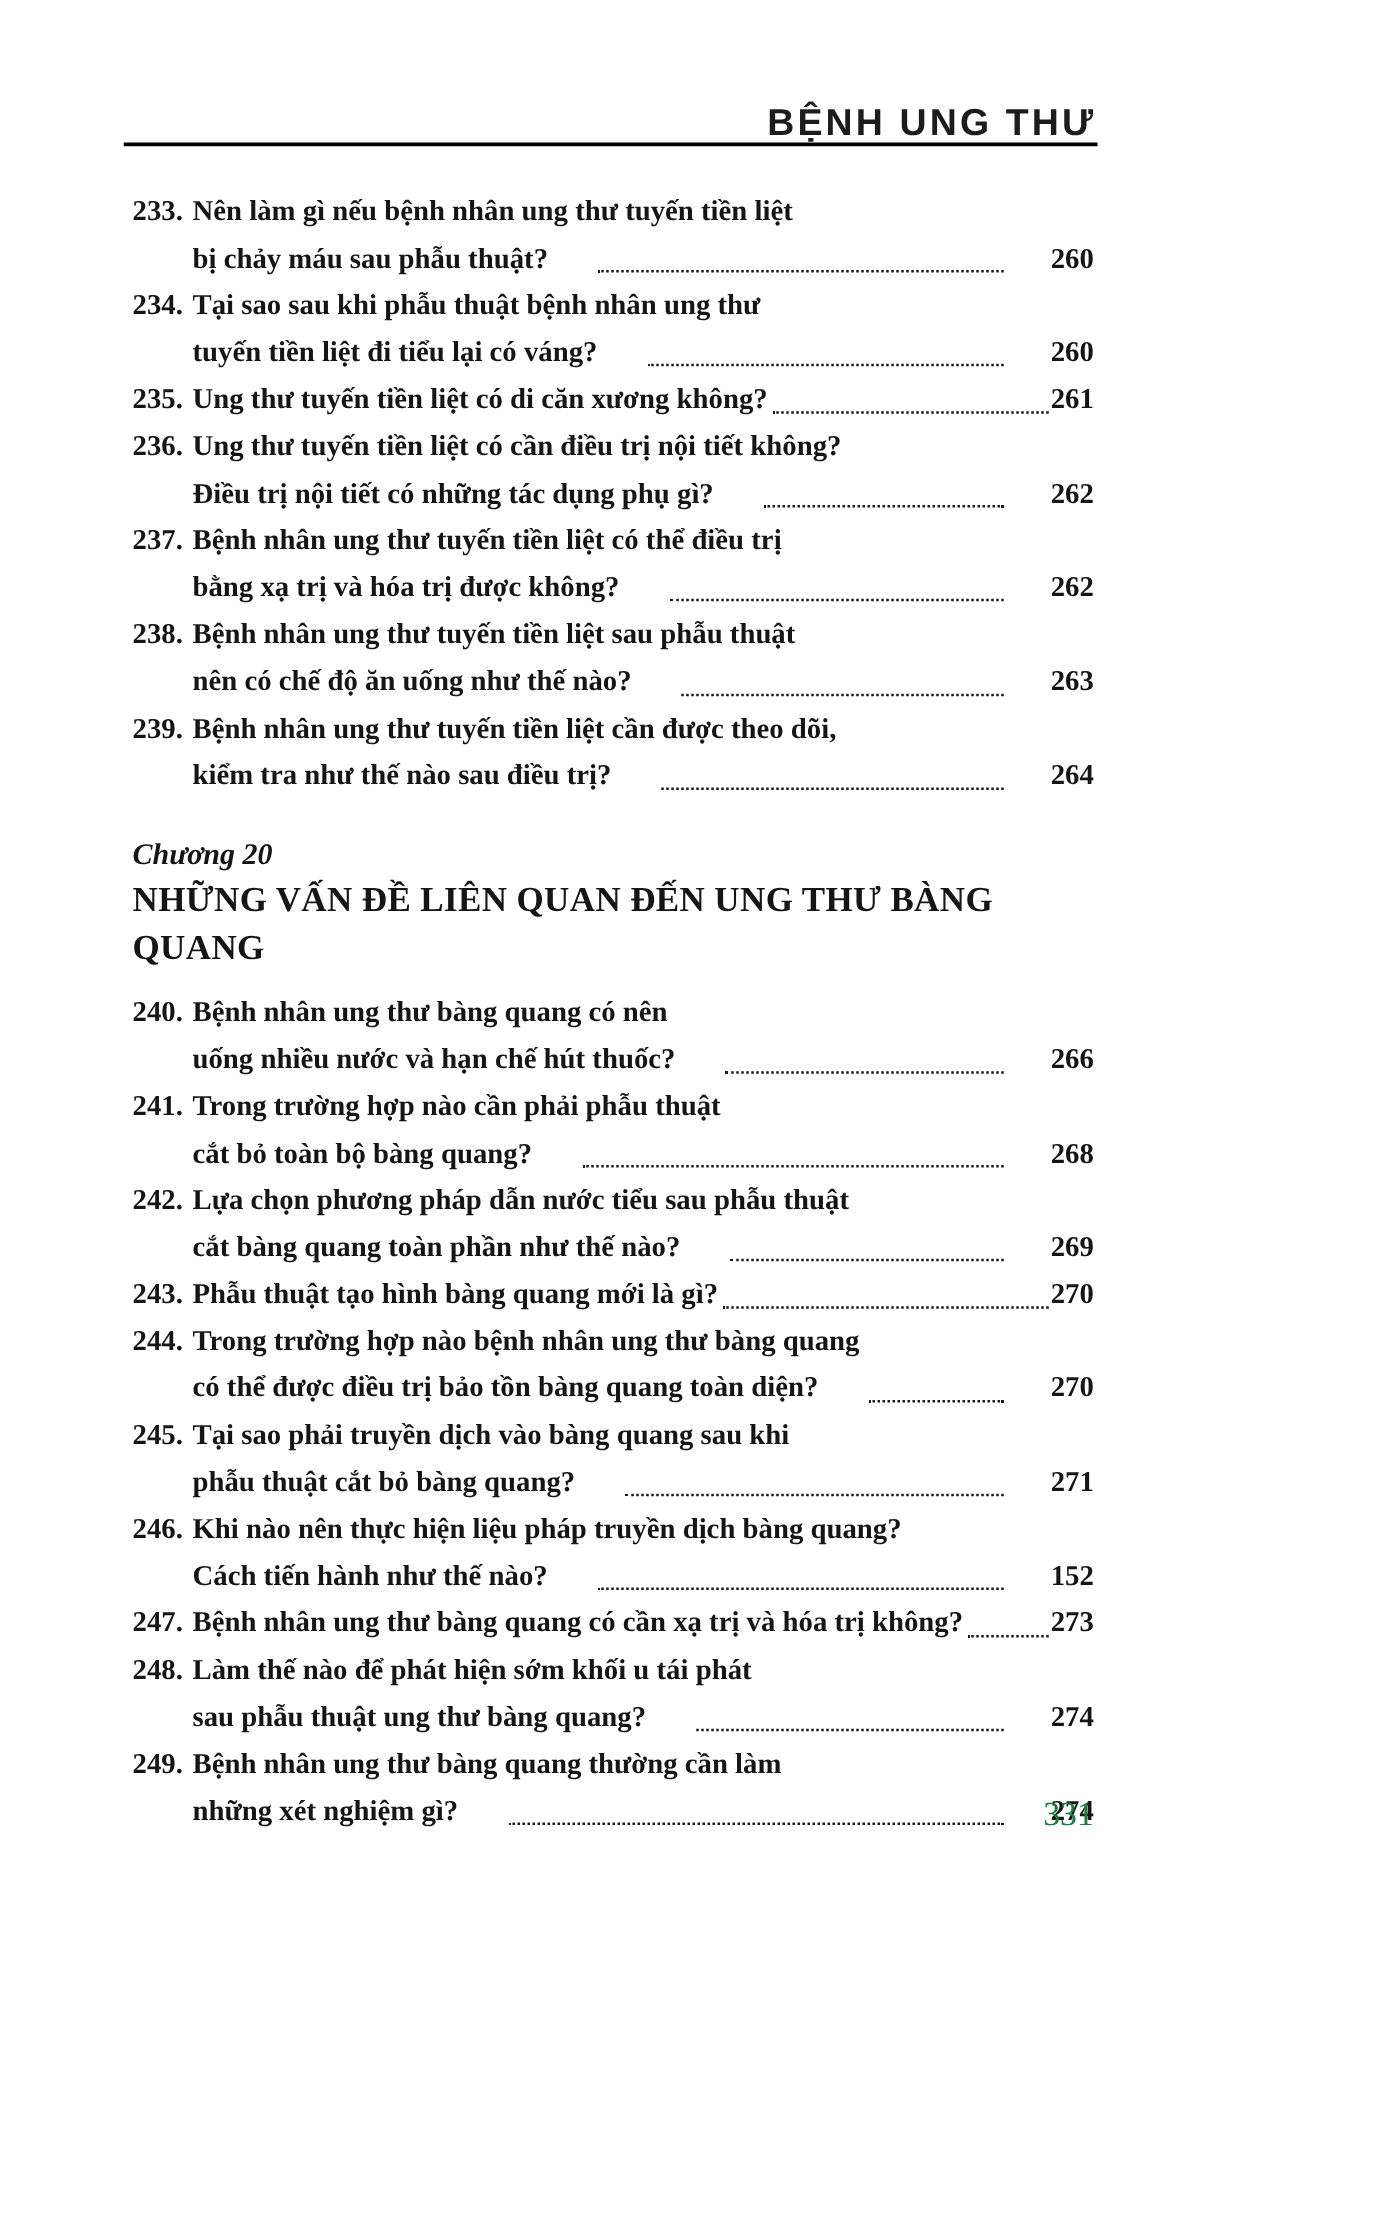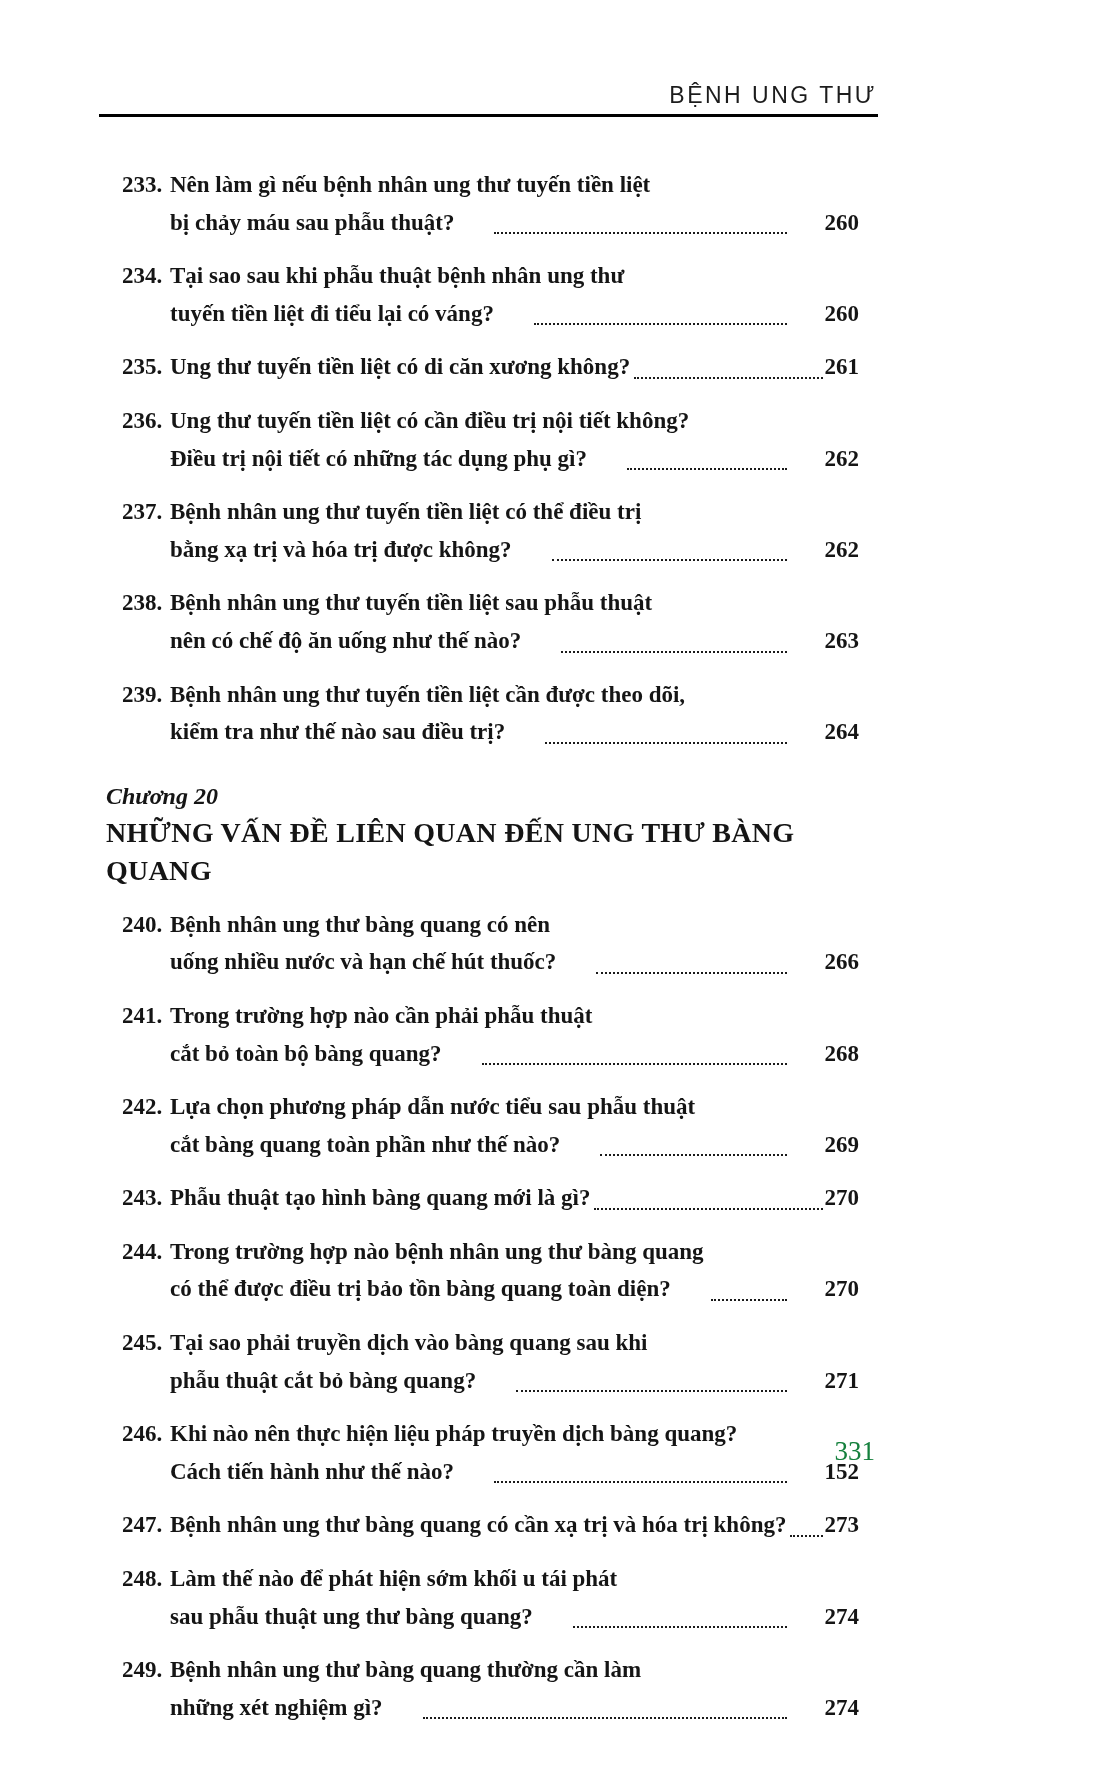--- a/index.html
+++ b/index.html
@@ -11,42 +11,43 @@
     background: #ffffff;
     font-family: "Liberation Serif", "DejaVu Serif", serif;
     color: #151515;
     overflow: hidden;
   }
   .running-head {
     position: absolute;
     top: 82px;
     right: 226px;
     font-family: "Liberation Sans", "DejaVu Sans", sans-serif;
-    font-size: 23px;
+    font-size: 30px;
     letter-spacing: 2.5px;
     color: #1c1c1c;
+    font-weight: bold;
   }
   .head-rule {
     position: absolute;
     top: 114px;
     left: 99px;
     right: 225px;
     height: 3px;
     background: #000000;
   }
   .toc {
     position: absolute;
     top: 150px;
     left: 106px;
     right: 228px;
     font-size: 23px;
     font-weight: bold;
     line-height: 37.6px;
   }
-  .entry { margin: 16px; }
+  .entry { margin: 0; }
   .line { display: flex; align-items: baseline; }
   .line .num {
     flex: 0 0 auto;
     width: 48px;
     white-space: nowrap;
   }
   .line.cont { padding-left: 48px; gap: 36px; }
   .line .txt { flex: 0 0 auto; white-space: nowrap; }
   .line .dots {
     flex: 1 1 12px;

